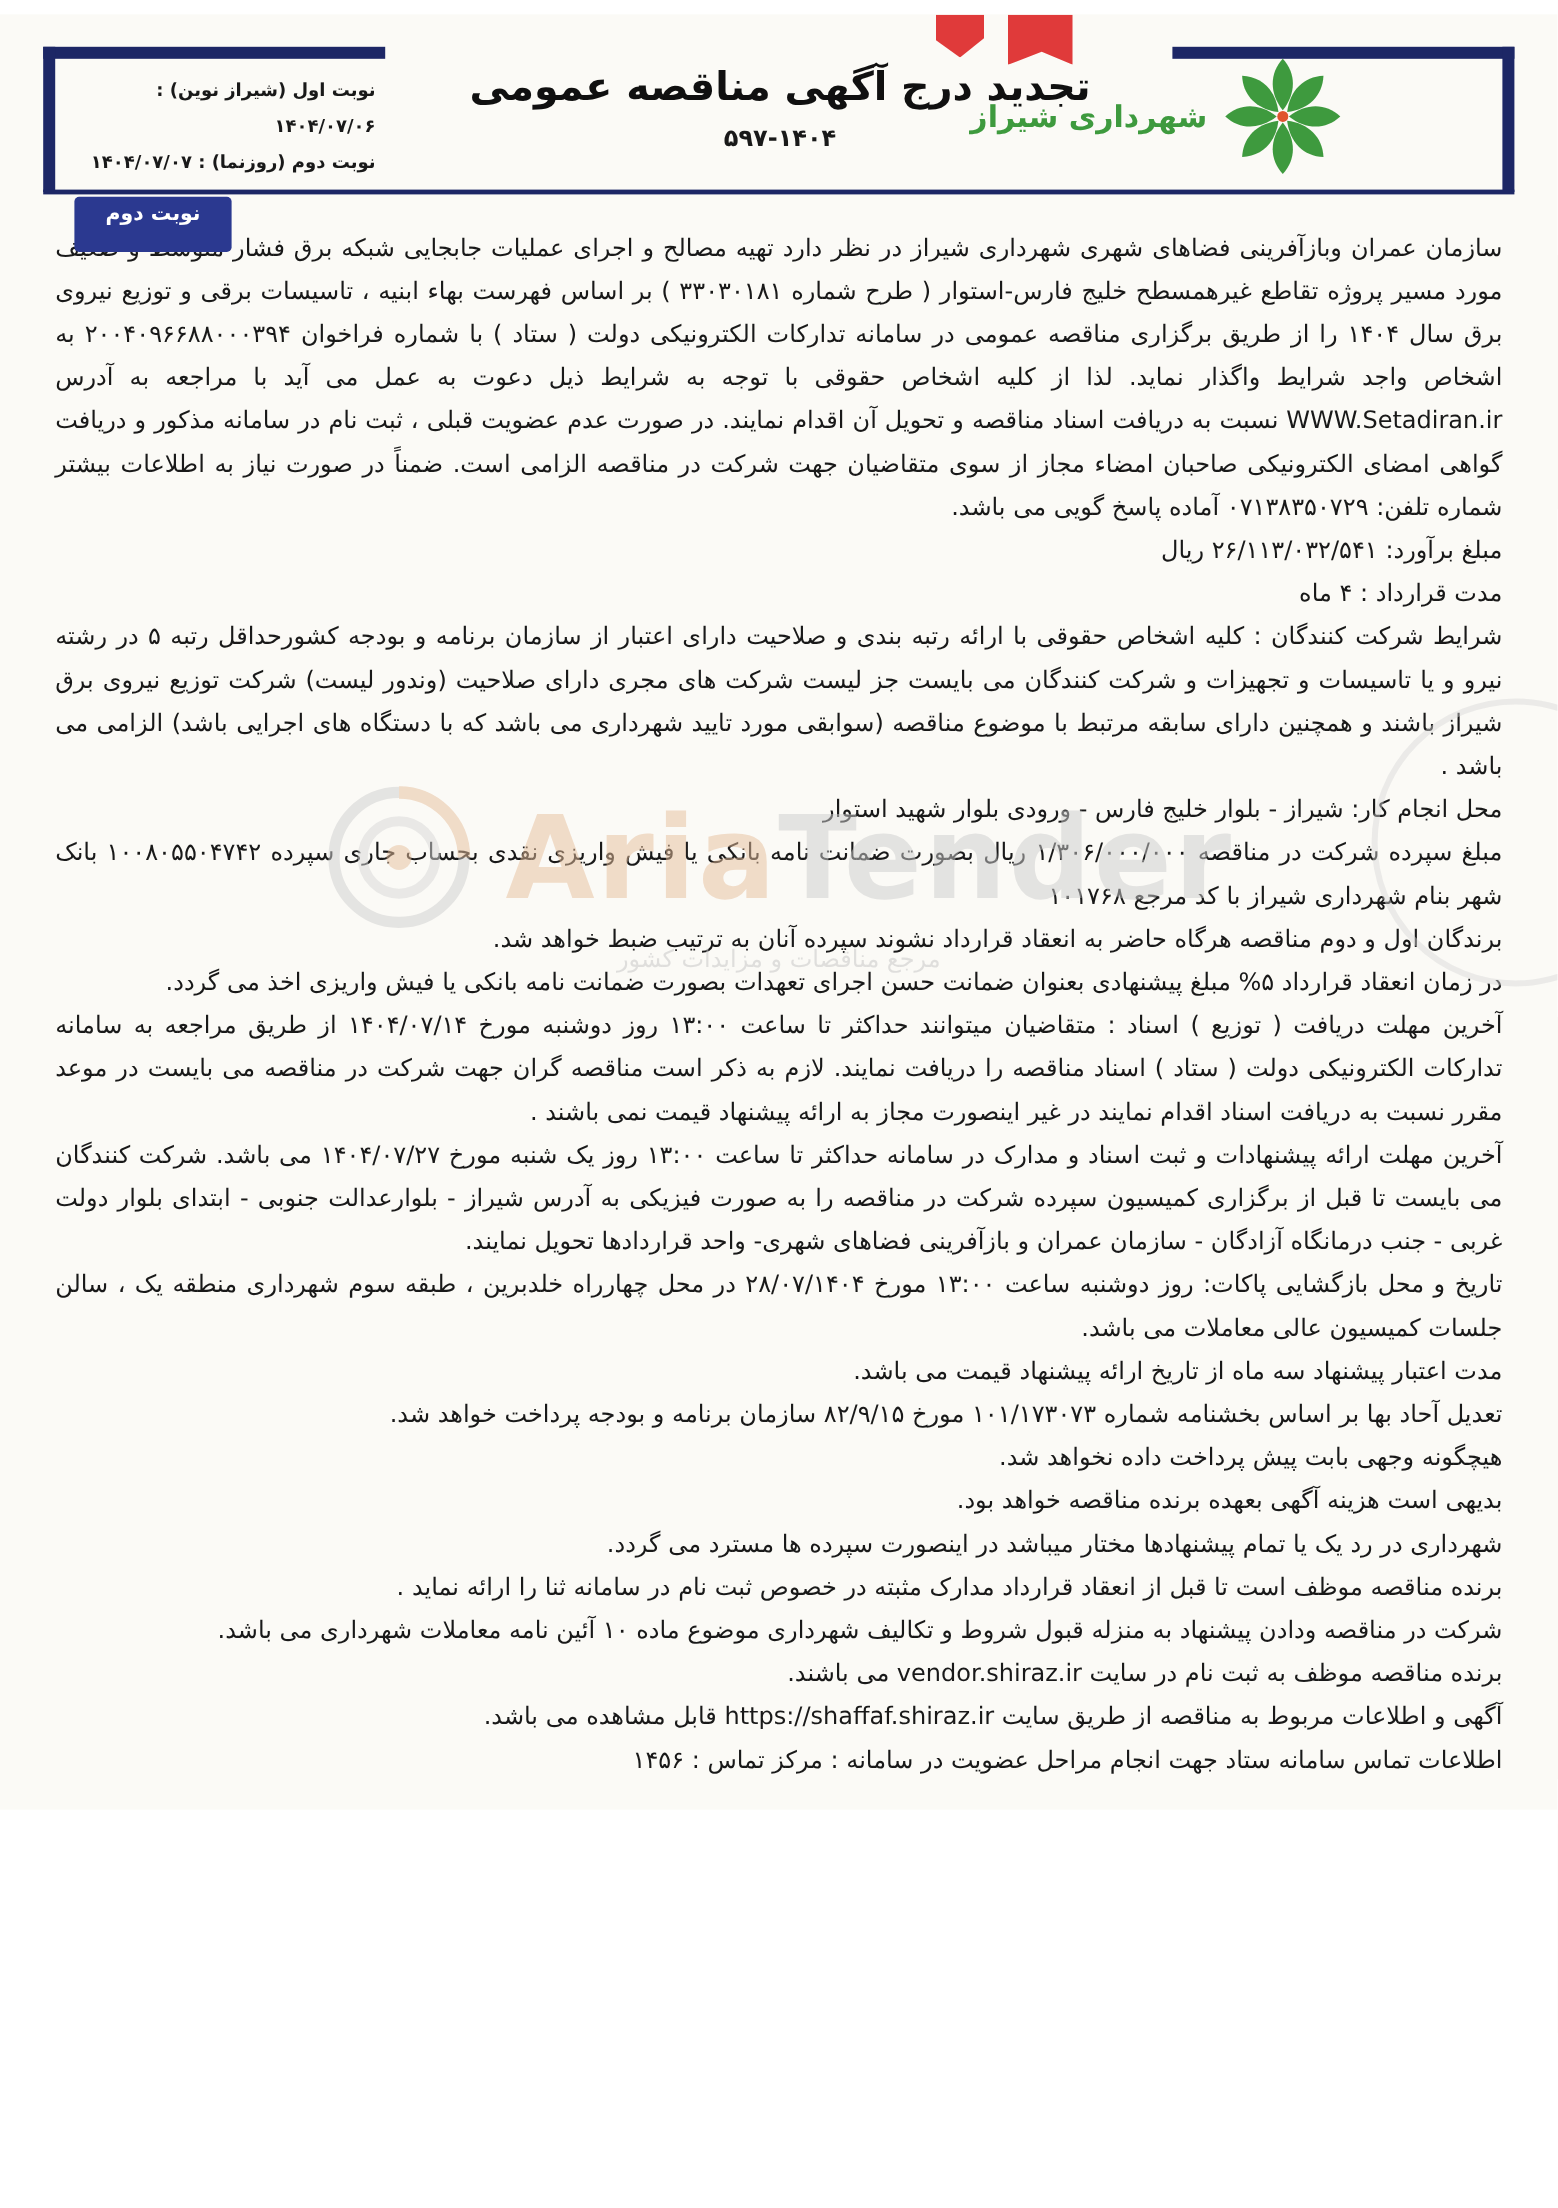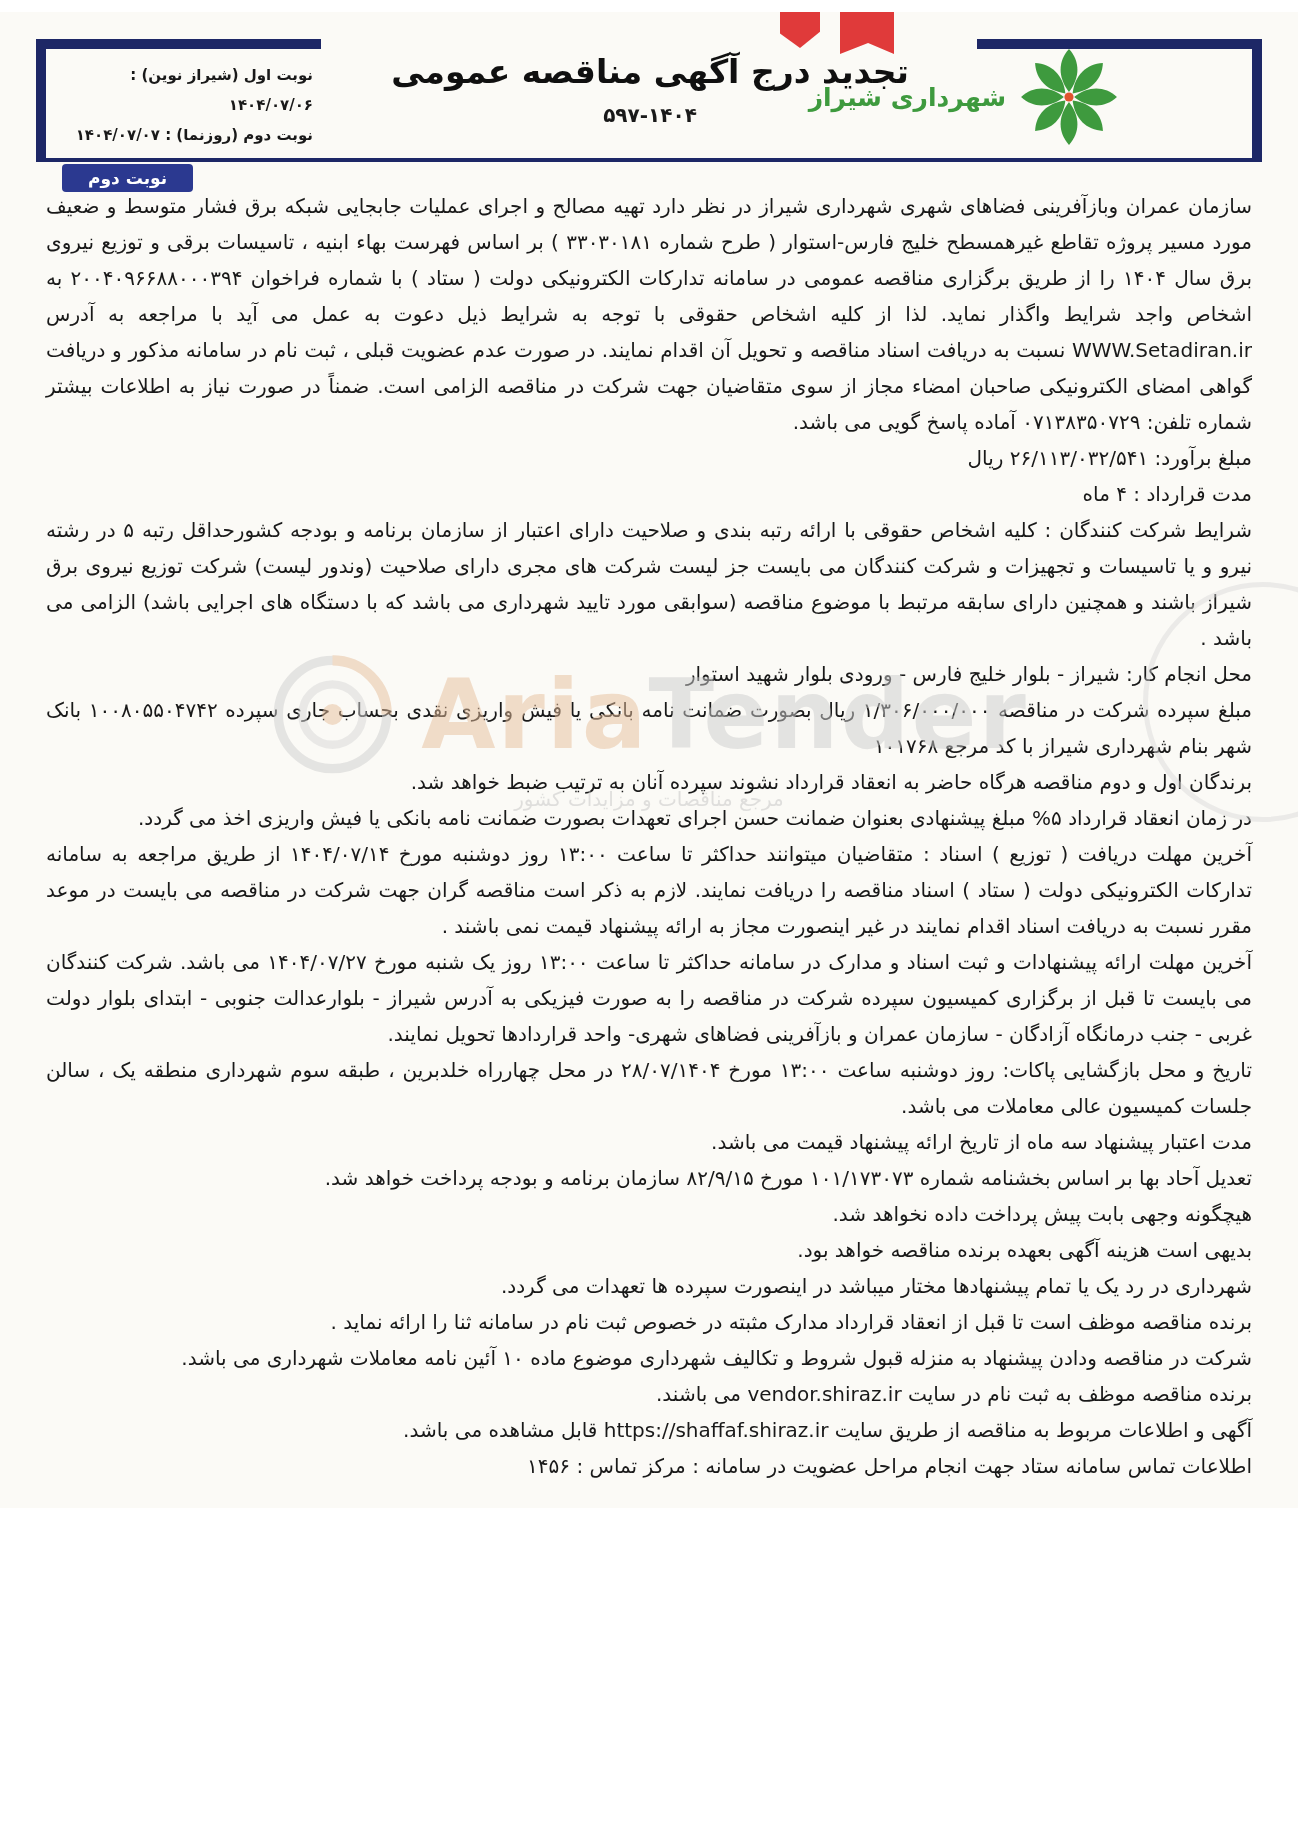--- a/index.html
+++ b/index.html
@@ -32,21 +32,21 @@
     text-align:center; z-index:5; }
   .doc-title { font-size:33px; font-weight:800; color:#101010; }
   .doc-number { margin-top:12px; font-size:20px; font-weight:800; letter-spacing:1px; }
   .logo-block { position:absolute; top:30px; right:178px; height:110px;
     display:flex; align-items:center; gap:12px; z-index:5; }
   .logo-emblem { width:102px; height:102px; }
   .logo-text { color:#3e9a3e; font-size:25px; font-weight:700; white-space:nowrap; }
 
   .badge { position:absolute; top:152px; left:62px; z-index:6;
     background:#2b3990; color:#ffffff; font-size:17px; font-weight:700;
-    padding:4px 26px 4px; border-radius:4px; }
+    padding:4px 26px 22px; border-radius:4px; }
 
   
   .top-red { position:absolute; top:0; left:780px; width:140px; height:44px; z-index:4; }
   .red-a { position:absolute; left:0; top:0; width:40px; height:36px; background:#e03a3a;
     clip-path:polygon(0 0,100% 0,100% 55%,50% 100%,0 60%); }
   .red-b { position:absolute; left:60px; top:0; width:54px; height:42px; background:#e03a3a;
     clip-path:polygon(0 0,100% 0,100% 100%,52% 74%,0 100%); }
 
   
   .body-text { position:absolute; top:176px; right:46px; left:46px; z-index:2;
@@ -129,21 +129,21 @@
     <p>مبلغ سپرده شرکت در مناقصه ۱/۳۰۶/۰۰۰/۰۰۰ ریال بصورت ضمانت نامه بانکی یا فیش واریزی نقدی بحساب جاری سپرده ۱۰۰۸۰۵۵۰۴۷۴۲ بانک شهر بنام شهرداری شیراز با کد مرجع ۱۰۱۷۶۸</p>
     <p>برندگان اول و دوم مناقصه هرگاه حاضر به انعقاد قرارداد نشوند سپرده آنان به ترتیب ضبط خواهد شد.</p>
     <p>در زمان انعقاد قرارداد ۵% مبلغ پیشنهادی بعنوان ضمانت حسن اجرای تعهدات بصورت ضمانت نامه بانکی یا فیش واریزی اخذ می گردد.</p>
     <p>آخرین مهلت دریافت ( توزیع ) اسناد : متقاضیان میتوانند حداکثر تا ساعت ۱۳:۰۰ روز دوشنبه مورخ ۱۴۰۴/۰۷/۱۴ از طریق مراجعه به سامانه تدارکات الکترونیکی دولت ( ستاد ) اسناد مناقصه را دریافت نمایند. لازم به ذکر است مناقصه گران جهت شرکت در مناقصه می بایست در موعد مقرر نسبت به دریافت اسناد اقدام نمایند در غیر اینصورت مجاز به ارائه پیشنهاد قیمت نمی باشند .</p>
     <p>آخرین مهلت ارائه پیشنهادات و ثبت اسناد و مدارک در سامانه حداکثر تا ساعت ۱۳:۰۰ روز یک شنبه مورخ ۱۴۰۴/۰۷/۲۷ می باشد. شرکت کنندگان می بایست تا قبل از برگزاری کمیسیون سپرده شرکت در مناقصه را به صورت فیزیکی به آدرس شیراز - بلوارعدالت جنوبی - ابتدای بلوار دولت غربی - جنب درمانگاه آزادگان - سازمان عمران و بازآفرینی فضاهای شهری- واحد قراردادها تحویل نمایند.</p>
     <p>تاریخ و محل بازگشایی پاکات: روز دوشنبه ساعت ۱۳:۰۰ مورخ ۲۸/۰۷/۱۴۰۴ در محل چهارراه خلدبرین ، طبقه سوم شهرداری منطقه یک ، سالن جلسات کمیسیون عالی معاملات می باشد.</p>
     <p>مدت اعتبار پیشنهاد سه ماه از تاریخ ارائه پیشنهاد قیمت می باشد.</p>
     <p>تعدیل آحاد بها بر اساس بخشنامه شماره ۱۰۱/۱۷۳۰۷۳ مورخ ۸۲/۹/۱۵ سازمان برنامه و بودجه پرداخت خواهد شد.</p>
     <p>هیچگونه وجهی بابت پیش پرداخت داده نخواهد شد.</p>
     <p>بدیهی است هزینه آگهی بعهده برنده مناقصه خواهد بود.</p>
-    <p>شهرداری در رد یک یا تمام پیشنهادها مختار میباشد در اینصورت سپرده ها تعهدات می گردد.</p>
+    <p>شهرداری در رد یک یا تمام پیشنهادها مختار میباشد در اینصورت سپرده ها مسترد می گردد.</p>
     <p>برنده مناقصه موظف است تا قبل از انعقاد قرارداد مدارک مثبته در خصوص ثبت نام در سامانه ثنا را ارائه نماید .</p>
     <p>شرکت در مناقصه ودادن پیشنهاد به منزله قبول شروط و تکالیف شهرداری موضوع ماده ۱۰ آئین نامه معاملات شهرداری می باشد.</p>
     <p>برنده مناقصه موظف به ثبت نام در سایت vendor.shiraz.ir می باشند.</p>
     <p>آگهی و اطلاعات مربوط به مناقصه از طریق سایت https://shaffaf.shiraz.ir قابل مشاهده می باشد.</p>
     <p>اطلاعات تماس سامانه ستاد جهت انجام مراحل عضویت در سامانه : مرکز تماس : ۱۴۵۶</p>
   </main>
 
   <div class="watermark">
     <div class="wm-row">
       <svg class="wm-logo" viewBox="0 0 120 120" aria-hidden="true">

